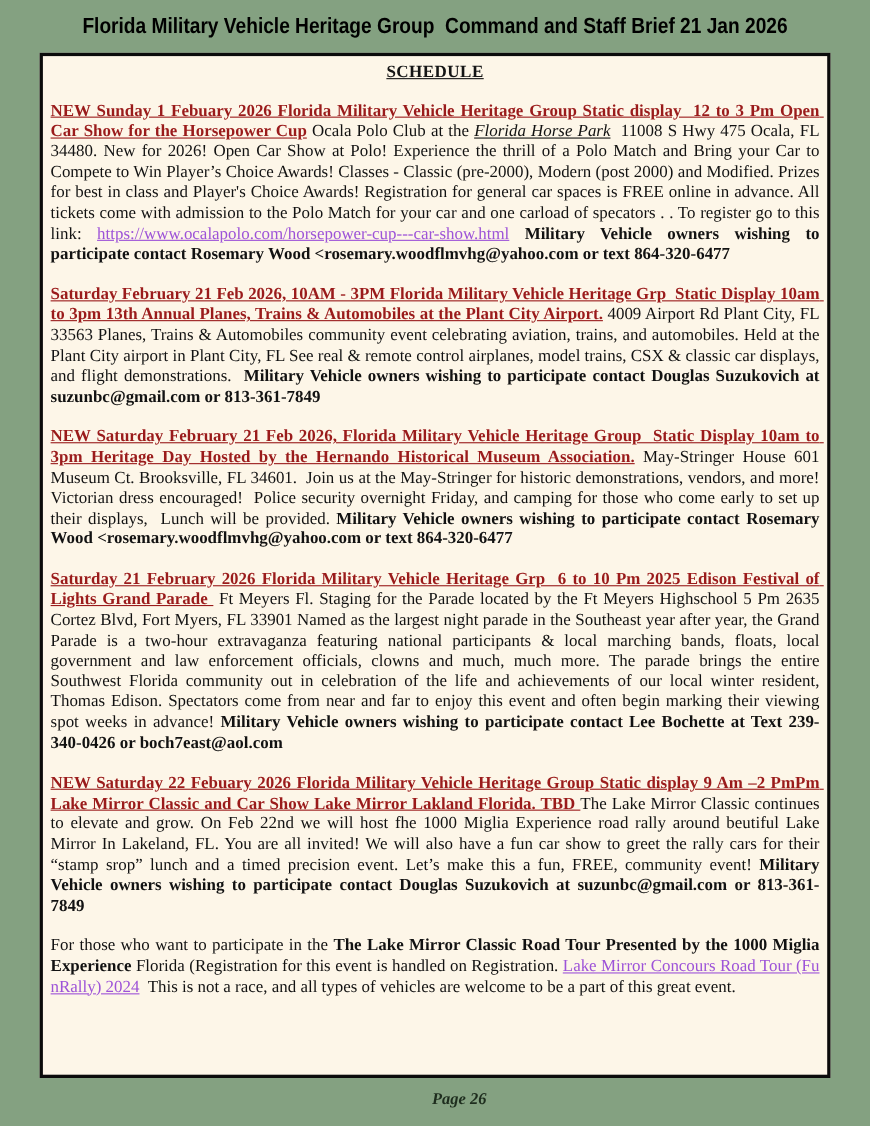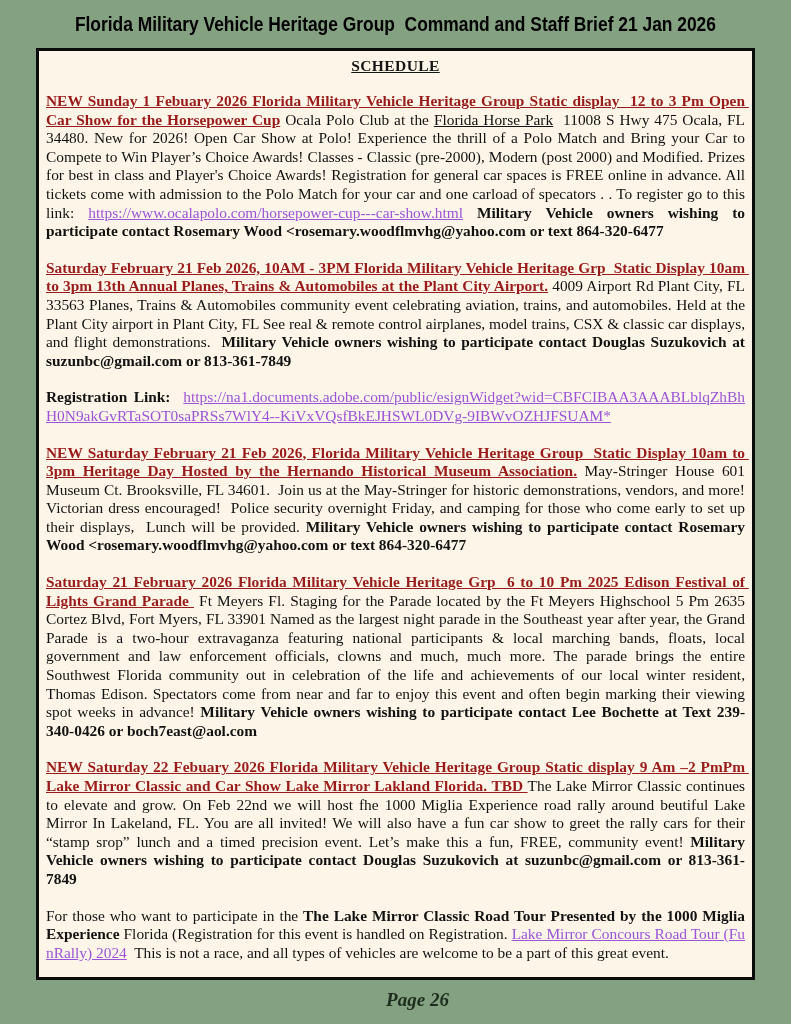--- a/index.html
+++ b/index.html
@@ -39,42 +39,41 @@
     font-size:15.5px; font-weight:bold; letter-spacing:0.4px;
     text-decoration:underline; color:#151515;
   }
   .para{
     margin:0 0 18px 0;
     font-size:15.4px; line-height:18.6px;
     text-align:justify; white-space:pre-wrap;
   }
   .seg-head{ color:var(--heading-red); font-weight:bold; text-decoration:underline;margin-top:28px; }
   .seg-bold{ font-weight:bold;margin-top:48px; }
-  .seg-underline{ text-decoration:underline; }
+  .seg-underline{ text-decoration:underline;font-style:italic; }
   a.seg-link{ color:var(--link-purple); word-break:break-all; cursor:pointer; }
   footer{ text-align:center; margin-top:9px; }
   .page-number{
-    font-size:19px; line-height:22px; font-weight:bold; font-style:italic;
+    font-size:15px; line-height:22px; font-weight:bold; font-style:italic;
     color:var(--page-num-color);
     margin-left:44px;
   }
 </style>
 </head>
 <body>
 
 <header>
   <h1 class="page-title">Florida Military Vehicle Heritage Group  Command and Staff Brief 21 Jan 2026</h1>
 </header>
 
 <main class="content-box">
   <h2 class="schedule-heading">SCHEDULE</h2>
   <div>
       <p class="para"><span class="seg-head">NEW Sunday 1 Febuary 2026 Florida Military Vehicle Heritage Group Static display  12 to 3 Pm Open Car Show for the Horsepower Cup</span><span class="seg-body"> Ocala Polo Club at the </span><span class="seg-underline">Florida Horse Park</span><span class="seg-body">  11008 S Hwy 475 Ocala, FL 34480. New for 2026! Open Car Show at Polo! Experience the thrill of a Polo Match and Bring your Car to Compete to Win Player’s Choice Awards! Classes - Classic (pre-2000), Modern (post 2000) and Modified. Prizes for best in class and Player's Choice Awards! Registration for general car spaces is FREE online in advance. All tickets come with admission to the Polo Match for your car and one carload of specators . . To register go to this link: </span><a href="#" class="seg-link">https://www.ocalapolo.com/horsepower-cup---car-show.html</a><span class="seg-bold"> Military Vehicle owners wishing to participate contact Rosemary Wood &lt;rosemary.woodflmvhg@yahoo.com or text 864-320-6477</span></p>
       <p class="para"><span class="seg-head">Saturday February 21 Feb 2026, 10AM - 3PM Florida Military Vehicle Heritage Grp  Static Display 10am to 3pm 13th Annual Planes, Trains &amp; Automobiles at the Plant City Airport.</span><span class="seg-body"> 4009 Airport Rd Plant City, FL 33563 Planes, Trains &amp; Automobiles community event celebrating aviation, trains, and automobiles. Held at the Plant City airport in Plant City, FL See real &amp; remote control airplanes, model trains, CSX &amp; classic car displays, and flight demonstrations.  </span><span class="seg-bold">Military Vehicle owners wishing to participate contact Douglas Suzukovich at suzunbc@gmail.com or 813-361-7849</span></p>
-      <p class="para"><span class="seg-bold">Registration Link:  </span><a href="#" class="seg-link">https://na1.documents.adobe.com/public/esignWidget?wid=CBFCIBAA3AAABLblqZhBhH0N9akGvRTaSOT0saPRSs7WlY4--KiVxVQsfBkEJHSWL0DVg-9IBWvOZHJFSUAM*</a></p>
       <p class="para"><span class="seg-head">NEW Saturday February 21 Feb 2026, Florida Military Vehicle Heritage Group  Static Display 10am to 3pm Heritage Day Hosted by the Hernando Historical Museum Association.</span><span class="seg-body"> May-Stringer House 601 Museum Ct. Brooksville, FL 34601.  Join us at the May-Stringer for historic demonstrations, vendors, and more! Victorian dress encouraged!  Police security overnight Friday, and camping for those who come early to set up their displays,  Lunch will be provided. </span><span class="seg-bold">Military Vehicle owners wishing to participate contact Rosemary Wood &lt;rosemary.woodflmvhg@yahoo.com or text 864-320-6477</span></p>
       <p class="para"><span class="seg-head">Saturday 21 February 2026 Florida Military Vehicle Heritage Grp  6 to 10 Pm 2025 Edison Festival of Lights Grand Parade </span><span class="seg-body"> Ft Meyers Fl. Staging for the Parade located by the Ft Meyers Highschool 5 Pm 2635 Cortez Blvd, Fort Myers, FL 33901 Named as the largest night parade in the Southeast year after year, the Grand Parade is a two-hour extravaganza featuring national participants &amp; local marching bands, floats, local government and law enforcement officials, clowns and much, much more. The parade brings the entire Southwest Florida community out in celebration of the life and achievements of our local winter resident, Thomas Edison. Spectators come from near and far to enjoy this event and often begin marking their viewing spot weeks in advance! </span><span class="seg-bold">Military Vehicle owners wishing to participate contact Lee Bochette at Text 239-340-0426 or boch7east@aol.com</span></p>
       <p class="para"><span class="seg-head">NEW Saturday 22 Febuary 2026 Florida Military Vehicle Heritage Group Static display 9 Am –2 PmPm Lake Mirror Classic and Car Show Lake Mirror Lakland Florida. TBD </span><span class="seg-body">The Lake Mirror Classic continues to elevate and grow. On Feb 22nd we will host fhe 1000 Miglia Experience road rally around beutiful Lake Mirror In Lakeland, FL. You are all invited! We will also have a fun car show to greet the rally cars for their “stamp srop” lunch and a timed precision event. Let’s make this a fun, FREE, community event! </span><span class="seg-bold">Military Vehicle owners wishing to participate contact Douglas Suzukovich at suzunbc@gmail.com or 813-361-7849</span></p>
       <p class="para"><span class="seg-body">For those who want to participate in the </span><span class="seg-bold">The Lake Mirror Classic Road Tour Presented by the 1000 Miglia Experience</span><span class="seg-body"> Florida (Registration for this event is handled on Registration. </span><a href="#" class="seg-link">Lake Mirror Concours Road Tour (FunRally) 2024</a><span class="seg-body">  This is not a race, and all types of vehicles are welcome to be a part of this great event.</span></p>
     </div>
 </main>
 
 <footer>
   <div class="page-number">Page 26</div>
 </footer>

